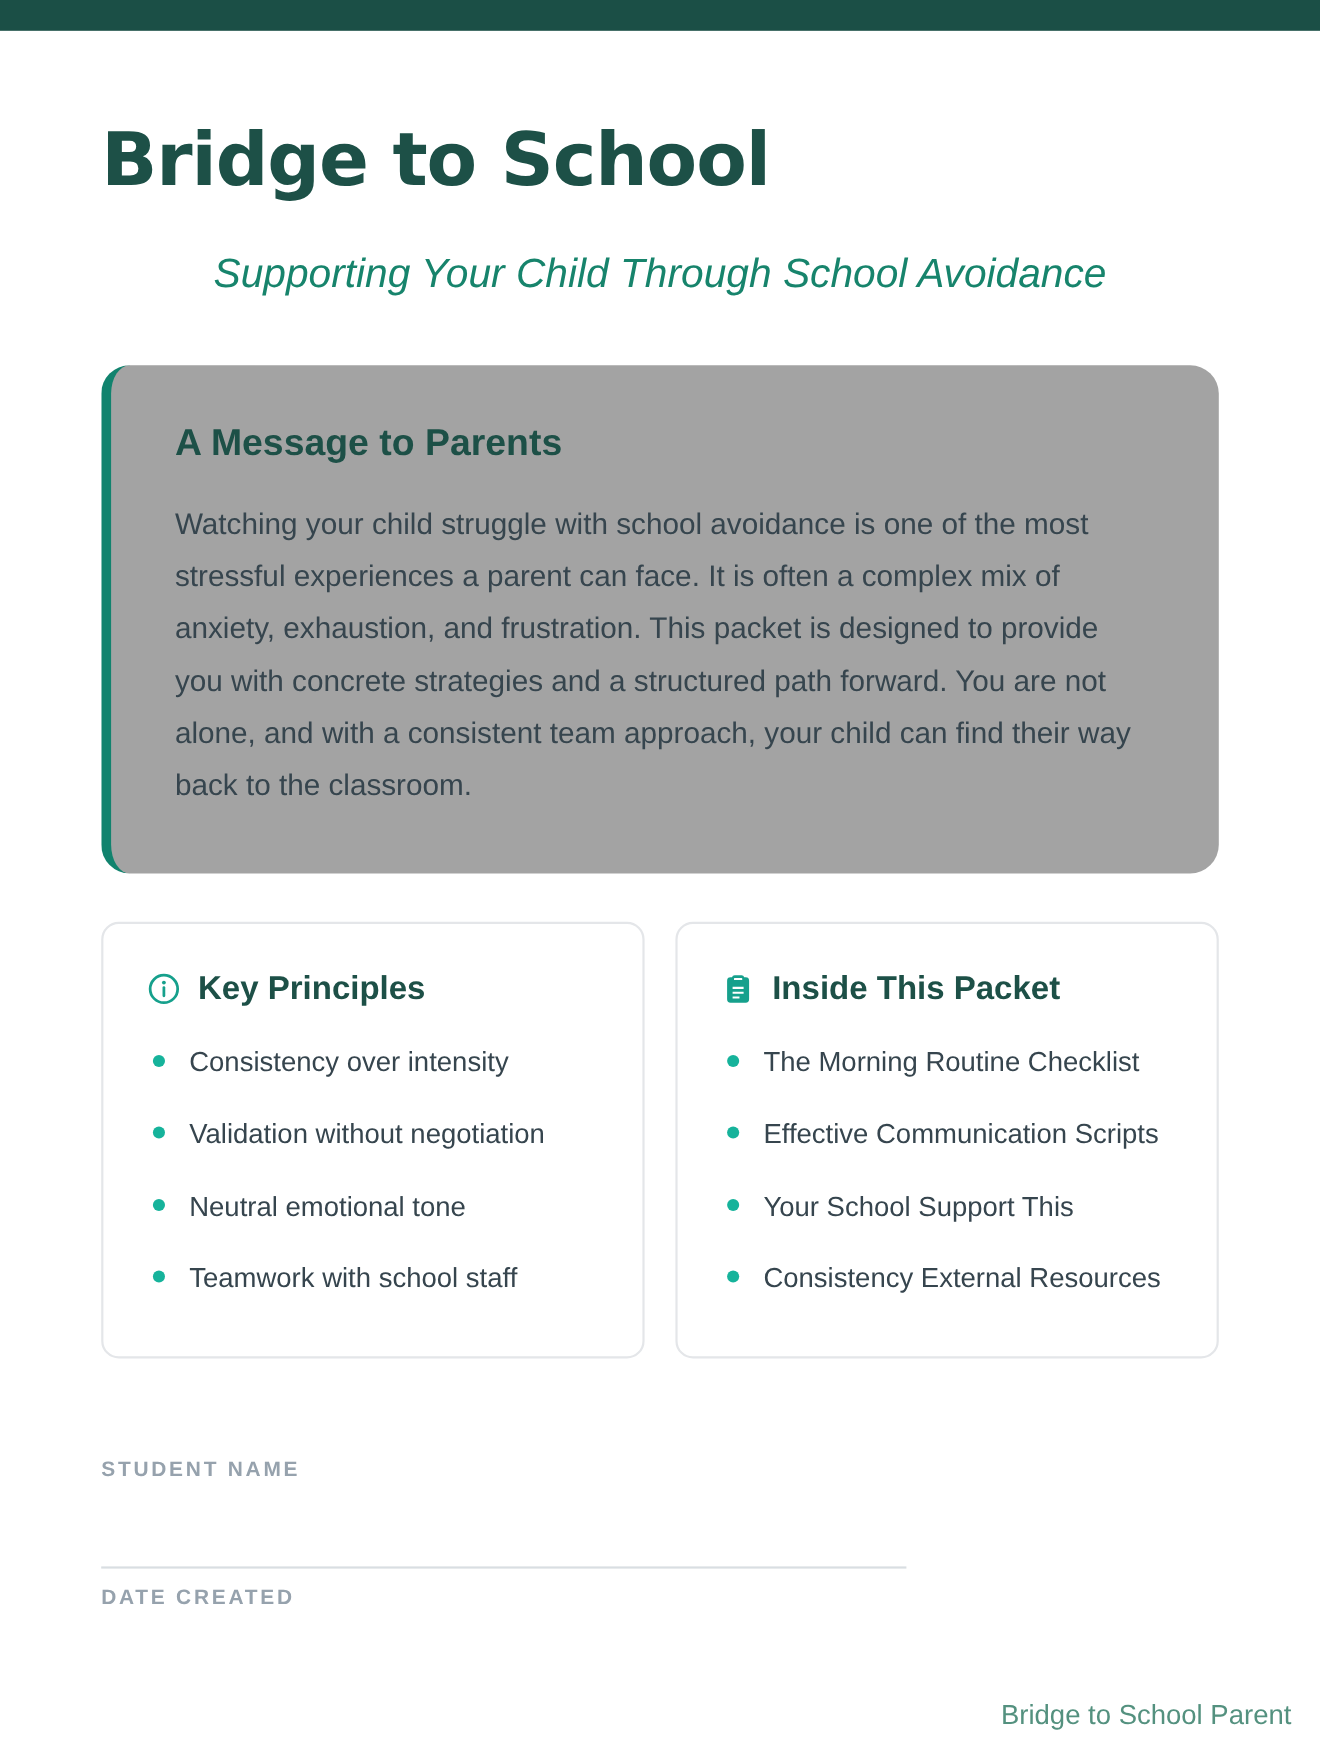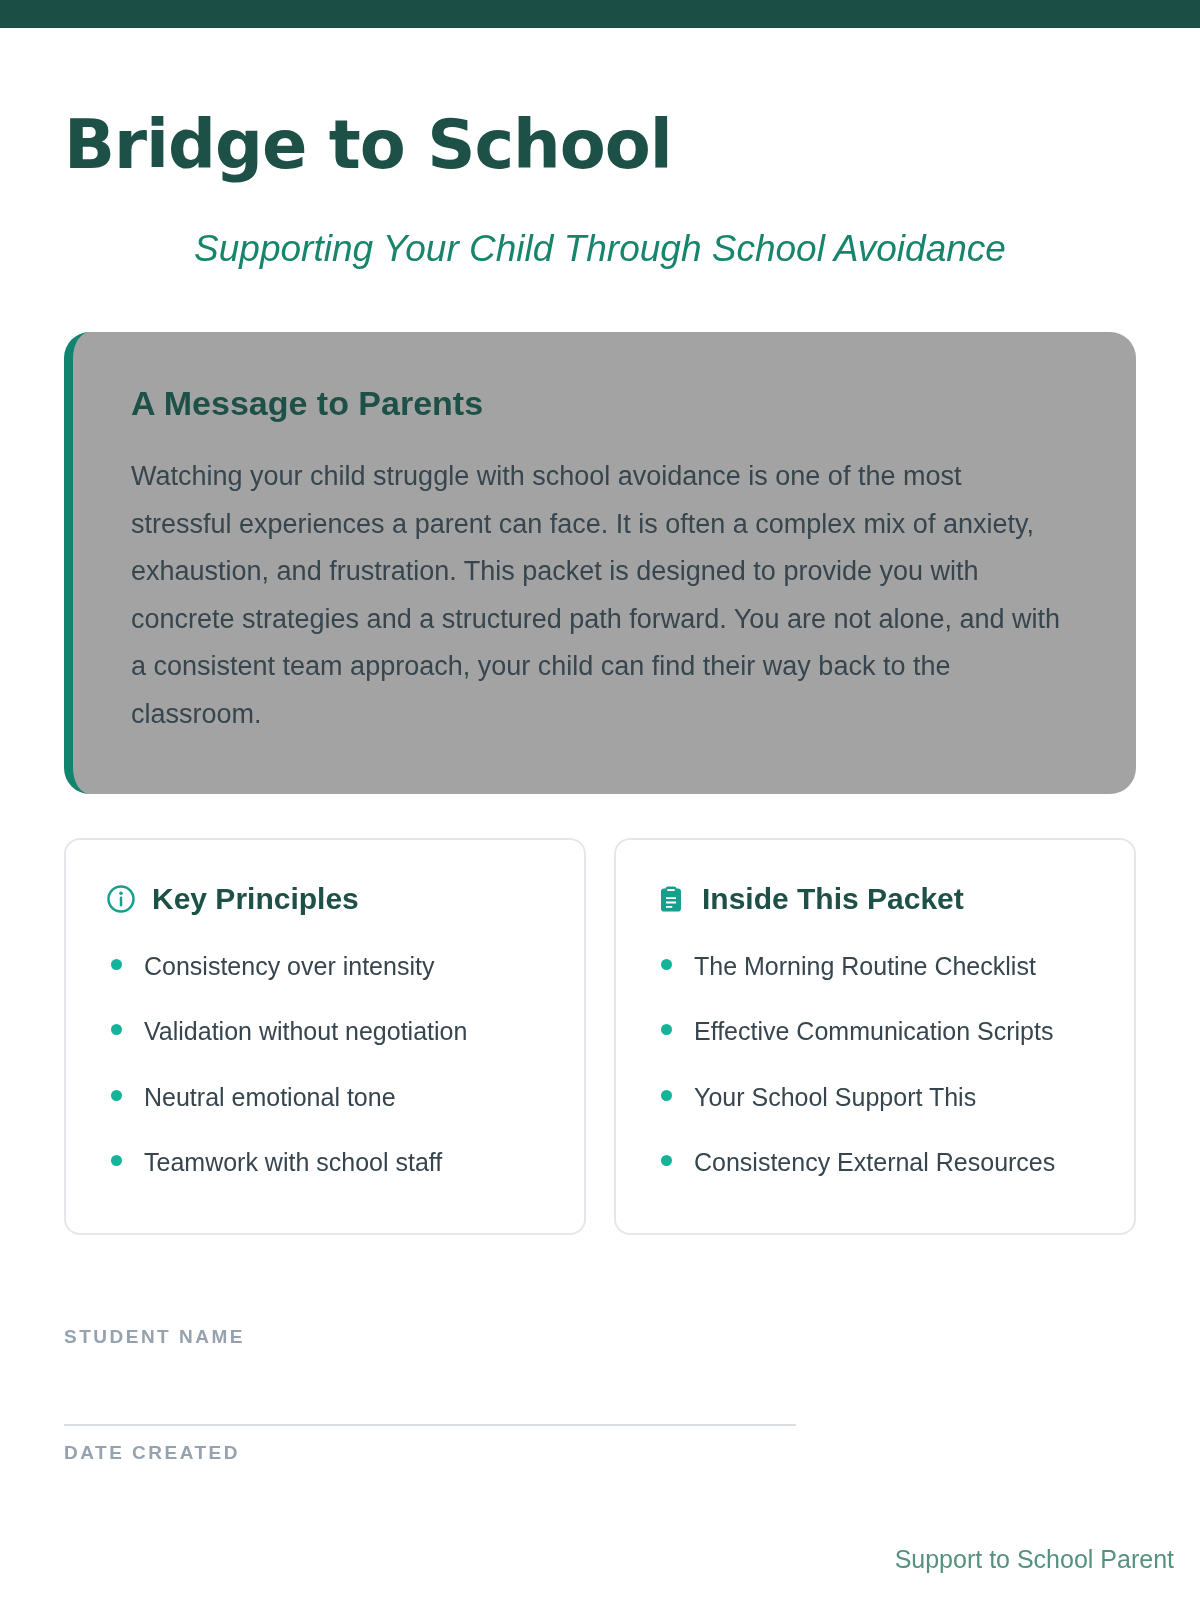--- a/index.html
+++ b/index.html
@@ -9,21 +9,21 @@
     background: #ffffff;
     position: relative;
     overflow: hidden;
     color: #36454e;
   }
   .topbar {
     width: 100%;
     height: 28px;
     background: #1b4f46;
   }
-  .container { padding: 0 64px; }
+  .container { padding: 0 92px; }
 
   .page-title {
     font-family: "DejaVu Sans", sans-serif;
     font-weight: 700;
     font-size: 67px;
     letter-spacing: -1px;
     color: #1d5047;
     margin-top: 78px;
   }
   .page-subtitle {
@@ -184,13 +184,13 @@
   </div>
 
   <div class="form-section">
     <div class="field-label">STUDENT NAME</div>
     <div class="field-line"></div>
     <div class="field-label second">DATE CREATED</div>
   </div>
 
 </div>
 
-<div class="page-footer">Support to School Parent</div>
+<div class="page-footer">Bridge to School Parent</div>
 
 </body></html>

